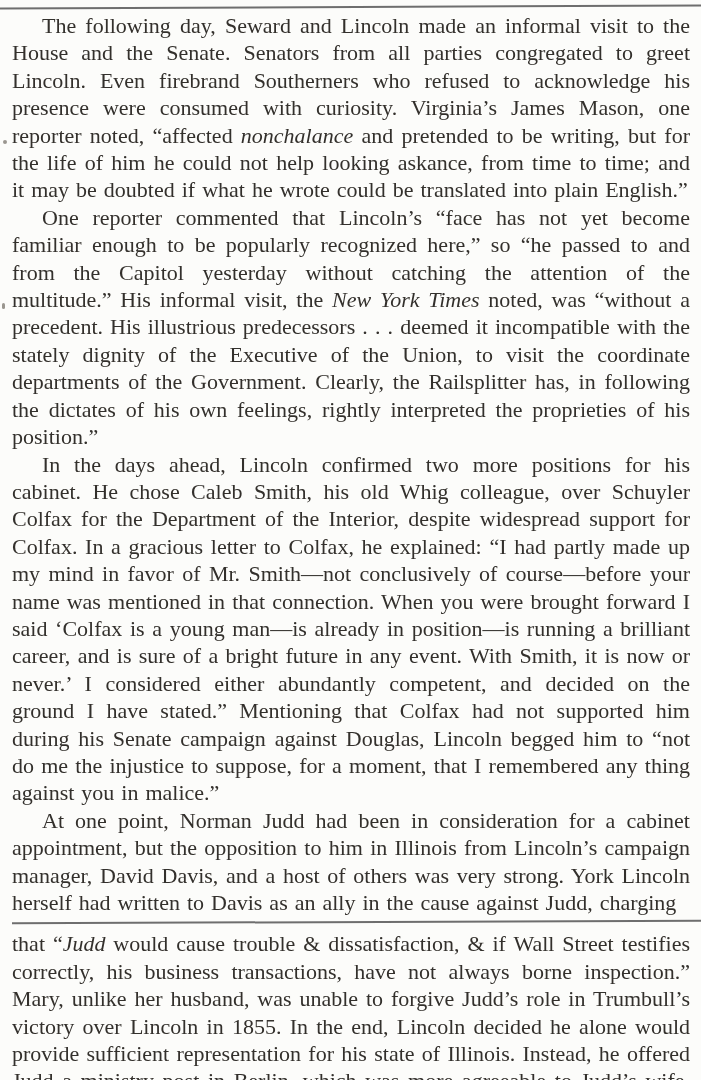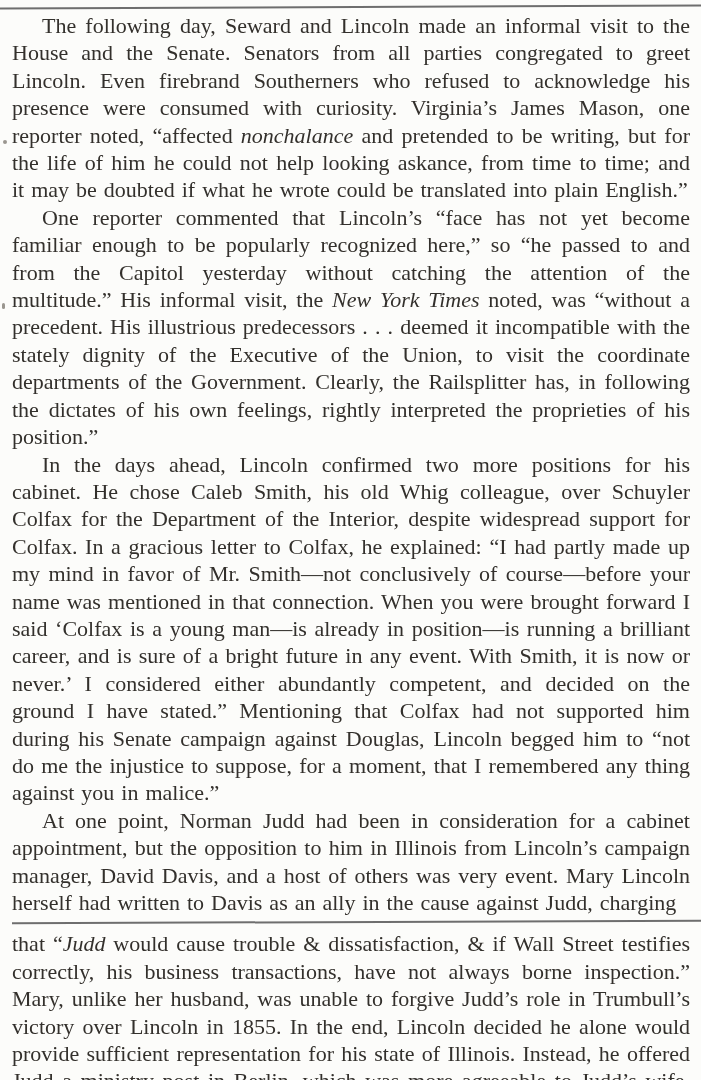--- a/index.html
+++ b/index.html
@@ -60,20 +60,20 @@
 </style>
 </head>
 <body style="--bg: #fcfcfa; --ink: #33302c; --rule: #6e6e6e;">
 
 <div class="book-page">
   <div class="rule top-rule"></div>
   <div class="text-block">
       <p class="para indent"><span>The following day, Seward and Lincoln made an informal visit to the House and the Senate. Senators from all parties congregated to greet Lincoln. Even firebrand Southerners who refused to acknowledge his presence were consumed with curiosity. Virginia’s James Mason, one reporter noted, “affected </span><em>nonchalance</em><span> and pretended to be writing, but for the life of him he could not help looking askance, from time to time; and it may be doubted if what he wrote could be translated into plain English.”</span></p>
       <p class="para indent"><span>One reporter commented that Lincoln’s “face has not yet become familiar enough to be popularly recognized here,” so “he passed to and from the Capitol yesterday without catching the attention of the multitude.” His informal visit, the </span><em>New York Times</em><span> noted, was “without a precedent. His illustrious predecessors . . . deemed it incompatible with the stately dignity of the Executive of the Union, to visit the coordinate departments of the Government. Clearly, the Railsplitter has, in following the dictates of his own feelings, rightly interpreted the proprieties of his position.”</span></p>
       <p class="para indent"><span>In the days ahead, Lincoln confirmed two more positions for his cabinet. He chose Caleb Smith, his old Whig colleague, over Schuyler Colfax for the Department of the Interior, despite widespread support for Colfax. In a gracious letter to Colfax, he explained: “I had partly made up my mind in favor of Mr. Smith—not conclusively of course—before your name was mentioned in that connection. When you were brought forward I said ‘Colfax is a young man—is already in position—is running a brilliant career, and is sure of a bright future in any event. With Smith, it is now or never.’ I considered either abundantly competent, and decided on the ground I have stated.” Mentioning that Colfax had not supported him during his Senate campaign against Douglas, Lincoln begged him to “not do me the injustice to suppose, for a moment, that I remembered any thing against you in malice.”</span></p>
-      <p class="para indent"><span>At one point, Norman Judd had been in consideration for a cabinet appointment, but the opposition to him in Illinois from Lincoln’s campaign manager, David Davis, and a host of others was very event. Mary Lincoln herself had written to Davis as an ally in the cause against Judd, charging</span></p>
+      <p class="para indent"><span>At one point, Norman Judd had been in consideration for a cabinet appointment, but the opposition to him in Illinois from Lincoln’s campaign manager, David Davis, and a host of others was very strong. York Lincoln herself had written to Davis as an ally in the cause against Judd, charging</span></p>
       <div class="rule mid-rule"></div>
       <p class="para"><span>that “</span><em>Judd</em><span> would cause trouble &amp; dissatisfaction, &amp; if Wall Street testifies correctly, his business transactions, have not always borne inspection.” Mary, unlike her husband, was unable to forgive Judd’s role in Trumbull’s victory over Lincoln in 1855. In the end, Lincoln decided he alone would provide sufficient representation for his state of Illinois. Instead, he offered Judd a ministry post in Berlin, which was more agreeable to Judd’s wife, Adeline.</span></p>
     </div>
 </div>
 
 <div class="scan-speck" id="speck1"></div>
 <div class="scan-speck" id="speck2"></div>
 
 </body></html>

